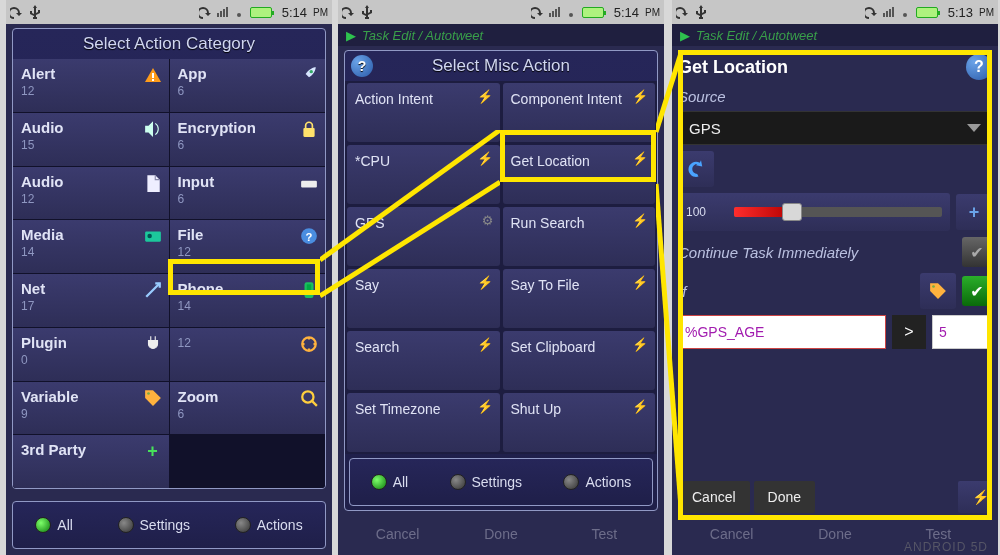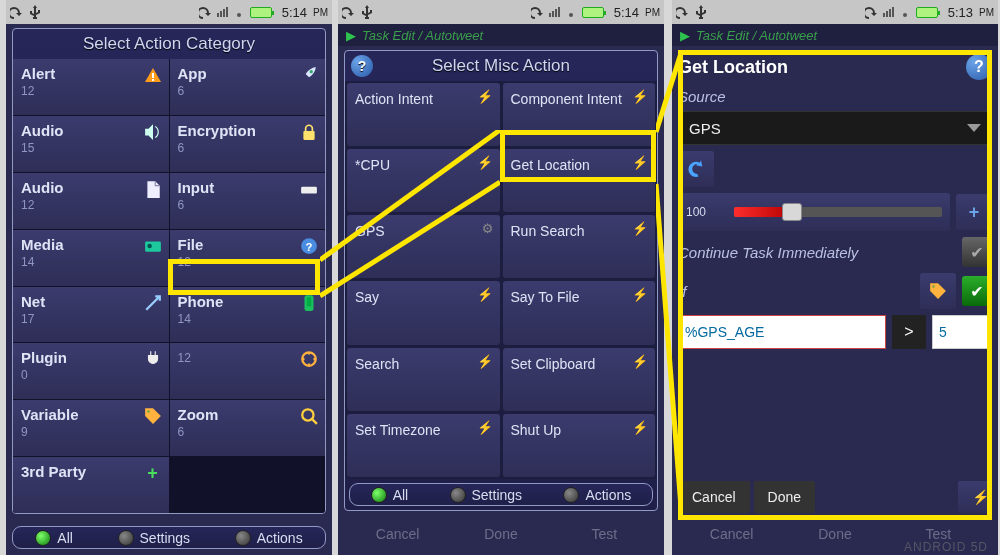--- a/index.html
+++ b/index.html
@@ -45,21 +45,21 @@
   .cat.half{grid-column:1/2}
   .cat.plus .ic{color:#47e05a;font-size:18px;font-weight:bold}
 
   
   .misc-grid{flex:1;display:grid;grid-template-columns:1fr 1fr;gap:3px;padding:2px;background:#1d1d40}
   .misc-item{background:linear-gradient(#3b3b6e,#2e2e57);border-radius:3px;padding:8px;position:relative;color:#e0e3f5;font-size:14px;min-height:44px}
   .misc-item .bolt{position:absolute;right:6px;top:6px;color:#ff7e1b;font-size:13px}
   .misc-item .gear{position:absolute;right:6px;top:6px;color:#888;font-size:13px}
 
   
-  .foot{height:23px;border:1.5px solid #9199c5;border-radius:9px;margin:6px;display:flex;align-items:center;justify-content:space-around;background:linear-gradient(#262659,#1f1f49)}
+  .foot{height:48px;border:1.5px solid #9199c5;border-radius:4px;margin:6px;display:flex;align-items:center;justify-content:space-around;background:linear-gradient(#262659,#1f1f49)}
   .radio{display:flex;align-items:center;gap:6px;color:#d9dcef;font-size:14px}
   .radio .dot{width:16px;height:16px;border-radius:50%;background:radial-gradient(circle at 35% 35%,#888,#333);border:1px solid #222}
   .radio.on .dot{background:radial-gradient(circle at 35% 35%,#7dff6a,#0c7a0c)}
 
   .btnrow{height:34px;display:flex;align-items:center;justify-content:space-around;color:#6d6d8a;font-size:14px;margin:0 8px 4px}
   .btnrow span{flex:1;text-align:center}
 
   
   .gl{flex:1;padding:6px 0 0 0;display:flex;flex-direction:column;gap:6px;overflow:hidden}
   .gl-head{display:flex;align-items:center;height:30px;padding:0 6px}
@@ -73,21 +73,21 @@
   .slider-box .val{color:#d9dcef;font-size:12px;width:40px}
   .track{flex:1;height:10px;background:#555;border-radius:2px;position:relative}
   .track::before{content:"";position:absolute;left:0;top:0;height:100%;width:28%;background:linear-gradient(90deg,#ff2d2d,#b30000);border-radius:2px 0 0 2px}
   .thumb{position:absolute;left:28%;top:-4px;width:20px;height:18px;background:#d8d8d8;border-radius:3px;transform:translateX(-50%);border:1px solid #888}
   .icbtn{width:36px;height:36px;background:linear-gradient(#3b3b6e,#2e2e57);border-radius:3px;display:flex;align-items:center;justify-content:center;color:#6aa3e8;font-size:18px;font-weight:bold}
   .icbtn.blue svg{width:20px;height:20px}
   .chk{width:30px;height:30px;background:linear-gradient(#666,#333);border-radius:3px;display:flex;align-items:center;justify-content:center;color:#aaa}
   .chk.on{background:linear-gradient(#2aae2a,#0a6a0a);color:#fff}
 
   .ifrow{display:flex;gap:6px;padding:0 6px;align-items:center}
-  .txt{height:34px;background:#fff;border:1px solid #c44;color:#0369a1;padding:0 6px;font-size:14px;flex:1;min-width:0}
+  .txt{height:34px;background:#fff;border:1px solid #c44;color:#a21caf;padding:0 6px;font-size:14px;flex:1;min-width:0}
   .opbtn{width:34px;height:34px;background:#222;color:#fff;display:flex;align-items:center;justify-content:center;font-size:16px}
   .txt.short{flex:0 0 60px;border-color:#ccc}
 
   .bottombtns{display:flex;gap:4px;padding:4px 6px;margin-top:auto}
   .bb{flex:0 0 auto;padding:8px 14px;background:#333;color:#eee;font-size:14px;border-radius:2px}
   .bb.bolt{margin-left:auto;background:linear-gradient(#3b3b6e,#2e2e57);color:#ff7e1b;width:34px;text-align:center}
 
   .brand{position:absolute;right:10px;bottom:1px;font-size:12px;color:#556;letter-spacing:1px}
 
   

